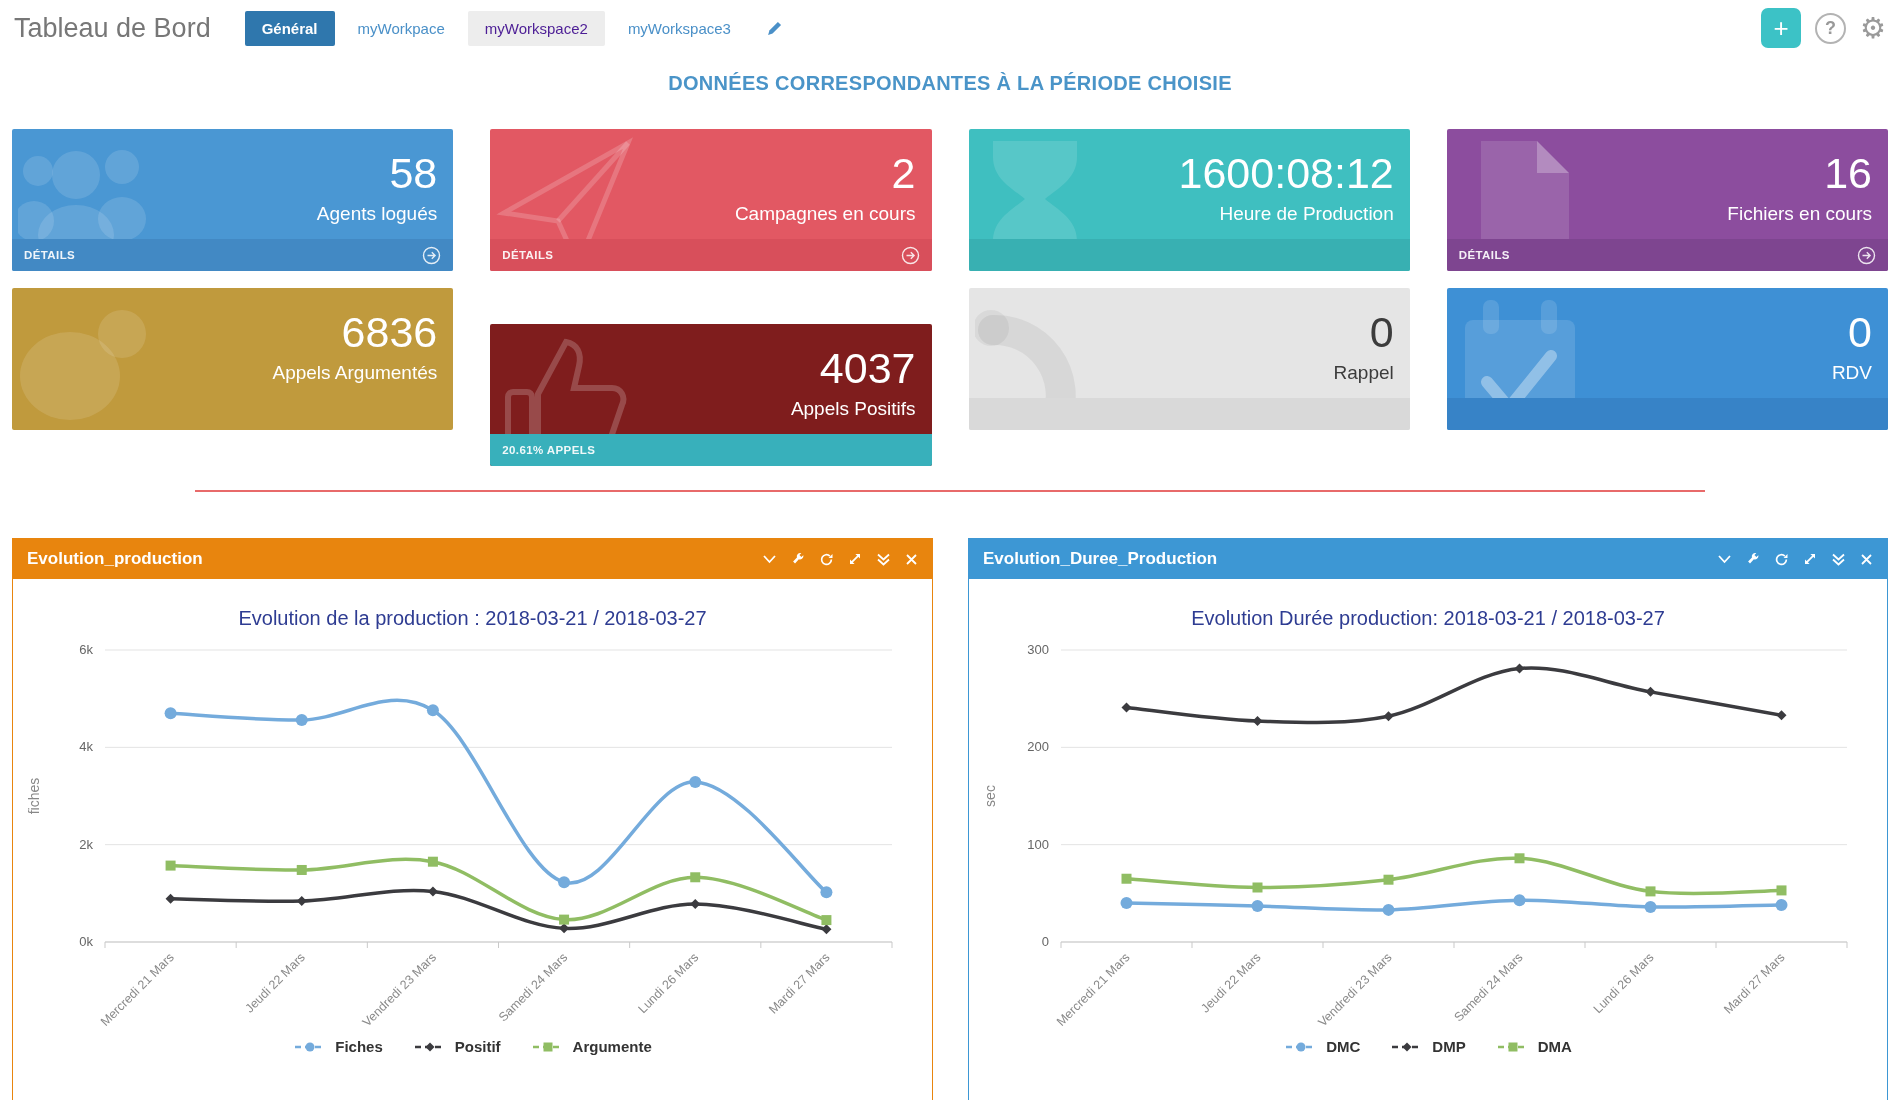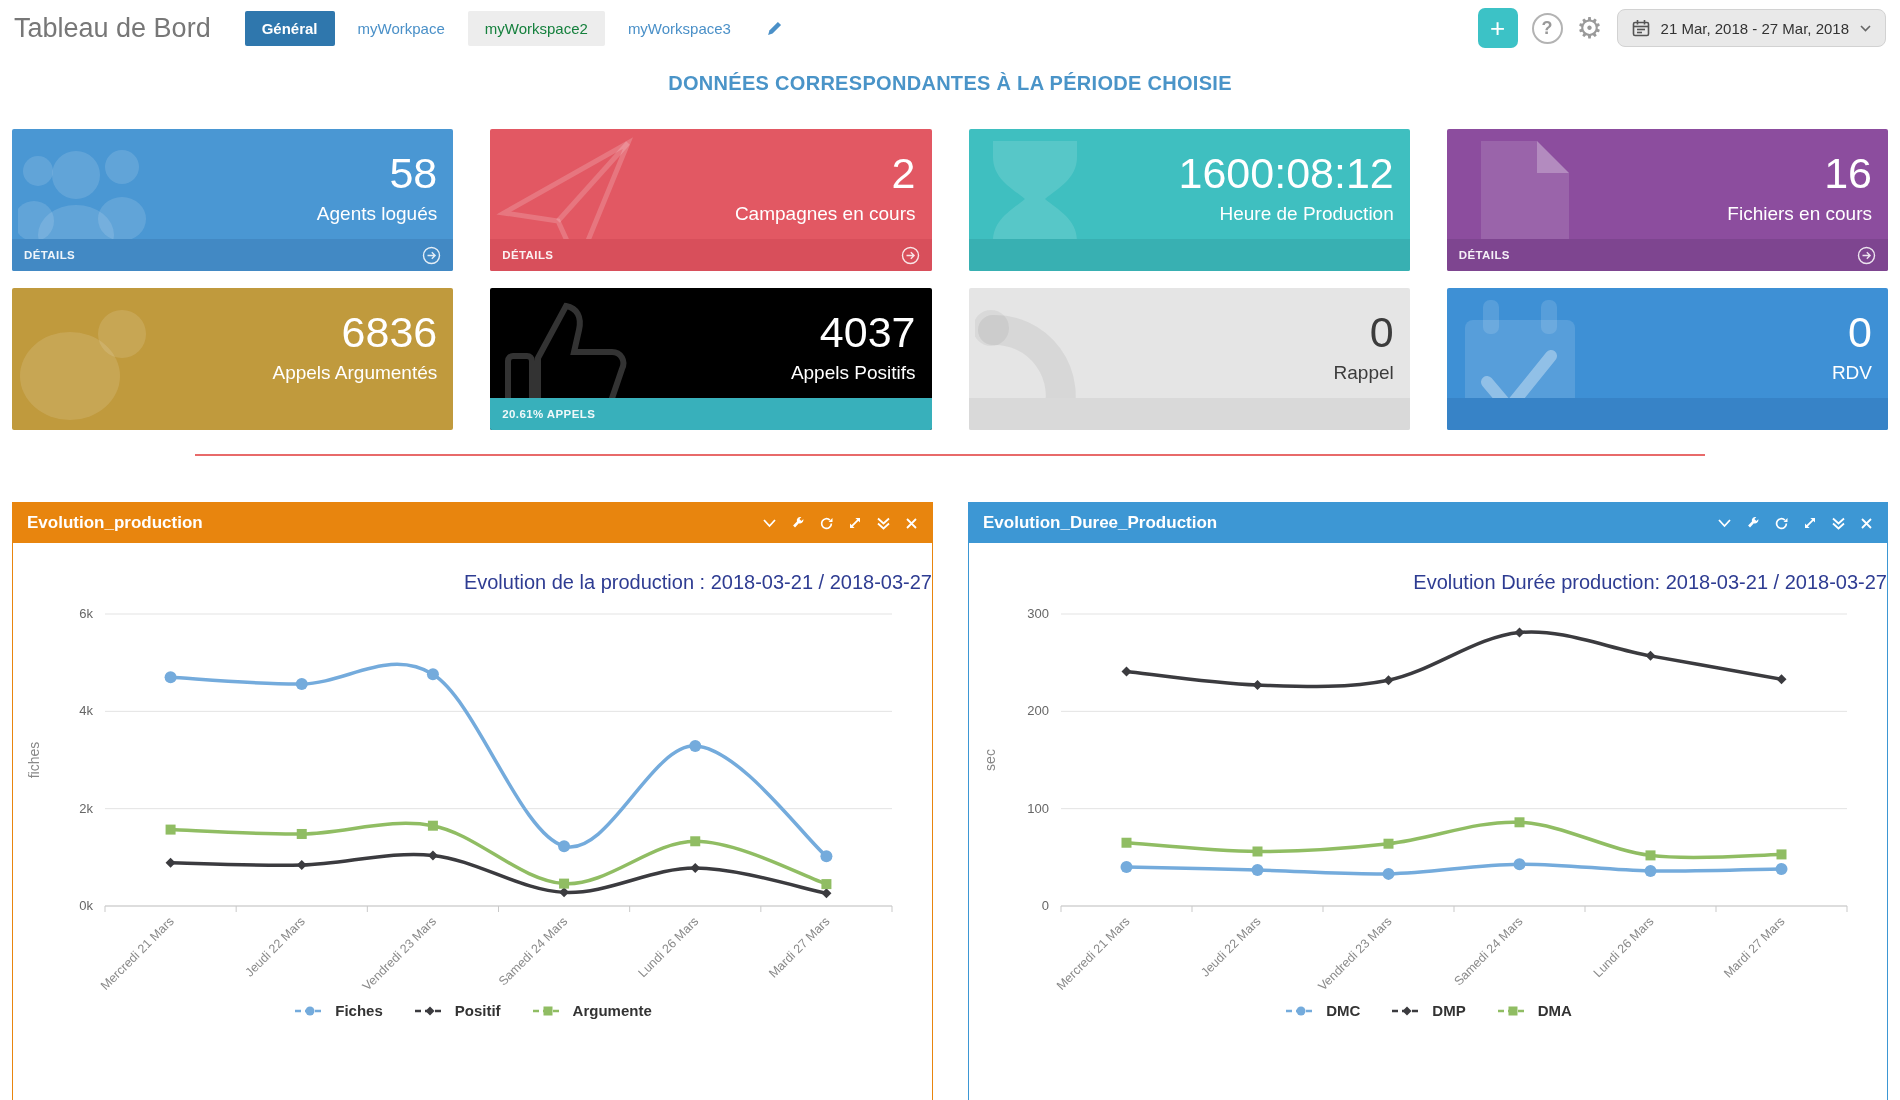--- a/index.html
+++ b/index.html
@@ -5,21 +5,21 @@
   * { box-sizing: border-box; margin: 0; padding: 0; }
   html,body { width:1900px; height:1100px; background:#fff; overflow:hidden;
     font-family:"Liberation Sans", sans-serif; }
 
   
   .topbar { display:flex; align-items:center; height:50px; padding:6px 14px 0; gap:8px; }
   .app-title { font-size:27px; color:#777; margin-right:26px; font-weight:400; }
   .tabs { display:flex; gap:6px; align-items:center; }
   .tab { padding:9px 17px; font-size:15px; color:#4a90c8; border-radius:2px; cursor:pointer; }
   .tab.active { background:#2f77ad; color:#fff; font-weight:700; }
-  .tab.muted { background:#ededed; color:#15803d; }
+  .tab.muted { background:#ededed; color:#4c1d95; }
   .pencil-btn { margin-left:10px; cursor:pointer; display:flex; align-items:center; }
   .topbar-right { margin-left:auto; display:flex; align-items:center; gap:14px; }
   .add-btn { width:40px; height:40px; background:#3cc2c6; color:#fff; font-size:26px; line-height:1;
     border-radius:7px; display:flex; align-items:center; justify-content:center; cursor:pointer; }
   .help-btn { width:31px; height:31px; border:2px solid #b3b3b3; border-radius:50%; color:#999;
     font-size:18px; font-weight:700; display:flex; align-items:center; justify-content:center; cursor:pointer; }
   .gear-btn { font-size:29px; color:#9a9a9a; cursor:pointer; line-height:1; }
   .date-pill { display:flex; align-items:center; gap:11px; background:#e9e9e9; border:1px solid #d2d2d2;
     border-radius:8px; padding:9px 14px; font-size:15px; color:#333; cursor:pointer; }
 
@@ -43,21 +43,21 @@
   .divider { width:1510px; margin:24px auto 0; border-top:2px solid #e86a6a; }
 
   
   .panels { display:flex; gap:35px; margin:46px 12px 0; }
   .panel { flex:1; height:747px; border:1px solid #ccc; display:flex; flex-direction:column; background:#fff; }
   .panel-header { height:40px; flex:0 0 40px; display:flex; align-items:center; padding:0 14px; color:#fff; }
   .panel-title { font-size:17px; font-weight:700; }
   .panel-icons { margin-left:auto; display:flex; gap:14px; align-items:center; }
   .panel-icons .picon { cursor:pointer; display:flex; }
   .panel-body { flex:1; position:relative; }
-  .chart-title { text-align:right; color:#2e3c92; font-size:20px; margin-top:28px; font-weight:400; }
+  .chart-title { text-align:center; color:#2e3c92; font-size:20px; margin-top:28px; font-weight:400; }
   .chart-wrap { width:100%; margin-top:4px; }
   .legend { display:flex; justify-content:center; gap:30px; margin-top:0; }
   .legend-item { display:flex; align-items:center; gap:8px; font-weight:700; font-size:15px; color:#333; cursor:pointer; }
 </style>
 </head>
 <body>
 
 <div class="topbar">
   <div class="app-title">Tableau de Bord</div>
   <div class="tabs">
@@ -68,38 +68,20 @@
   </div>
   <div class="pencil-btn">
     <svg width="17" height="17" viewBox="0 0 16 16">
         <path d="M2 14l1.2-4.2 8-8 3 3-8 8L2 14z" fill="#4a90c8"></path>
       </svg>
   </div>
   <div class="topbar-right">
     <div class="add-btn">+</div>
     <div class="help-btn">?</div>
     <div class="gear-btn">⚙</div>
-    <div class="date-pill">
-      <span style="display:flex;">
-        <svg width="18" height="18" viewBox="0 0 18 18" fill="none" stroke="#555" stroke-width="1.6">
-          <rect x="1.5" y="3.5" width="15" height="13" rx="1.5"></rect>
-          <line x1="5.5" y1="1" x2="5.5" y2="5.5"></line>
-            <line x1="12.5" y1="1" x2="12.5" y2="5.5"></line>
-          <line x1="1.5" y1="7.5" x2="16.5" y2="7.5"></line>
-          <line x1="5" y1="10.5" x2="13" y2="10.5"></line>
-            <line x1="5" y1="13.5" x2="10" y2="13.5"></line>
-        </svg>
-      </span>
-      <span>21 Mar, 2018 - 27 Mar, 2018</span>
-      <span style="display:flex;">
-        <svg width="11" height="7" viewBox="0 0 11 7" fill="none" stroke="#666" stroke-width="1.6">
-            <polyline points="1,1 5.5,5.5 10,1"></polyline>
-          </svg>
-      </span>
-    </div>
   </div>
 </div>
 
 <div class="section-title">DONNÉES CORRESPONDANTES À LA PÉRIODE CHOISIE</div>
 
 <div class="cards">
 
   <div class="stat-card" style="background: rgb(74, 151, 211); color: rgb(255, 255, 255);">
     <div class="card-bg-icon">
       <svg width="150" height="130" viewBox="0 0 150 130">
@@ -192,21 +174,21 @@
         <ellipse cx="52" cy="82" rx="50" ry="44"></ellipse>
             <circle cx="104" cy="40" r="24"></circle>
           </g>
         </svg></div>
     <div class="card-content">
       <div class="card-value">6836</div>
       <div class="card-label">Appels Argumentés</div>
     </div>
   </div>
 
-  <div class="stat-card" style="background: #000000; color: rgb(255, 255, 255);">
+  <div class="stat-card" style="background: #7f1d1d; color: rgb(255, 255, 255); margin-top: 36px;">
     <div class="card-bg-icon">
       <svg width="150" height="145" viewBox="0 0 150 145">
           <g fill="none" stroke="rgba(255,255,255,.2)" stroke-width="6">
         <path d="M42 64 L70 12c11 2 16 11 13 24l-5 22h38c9 0 14 9 10 17l-15 44c-2 7-9 11-16 11H42z"></path>
         <rect x="12" y="62" width="24" height="70" rx="5"></rect>
           </g>
         </svg></div>
     <div class="card-content">
       <div class="card-value">4037</div>
       <div class="card-label">Appels Positifs</div>

